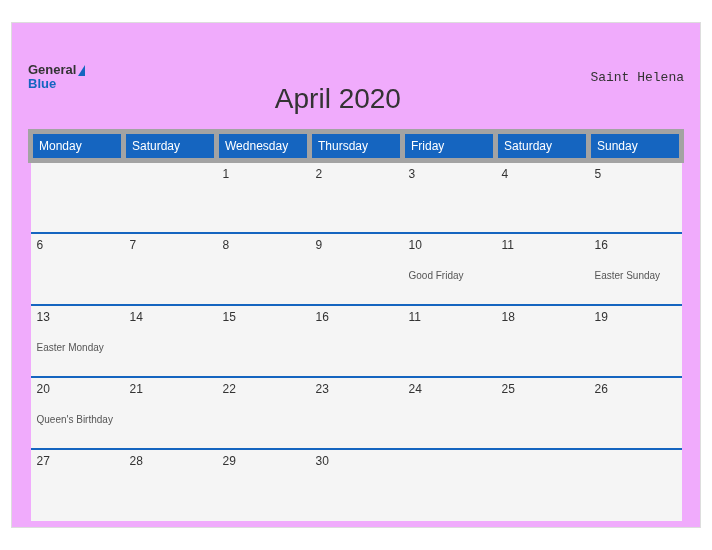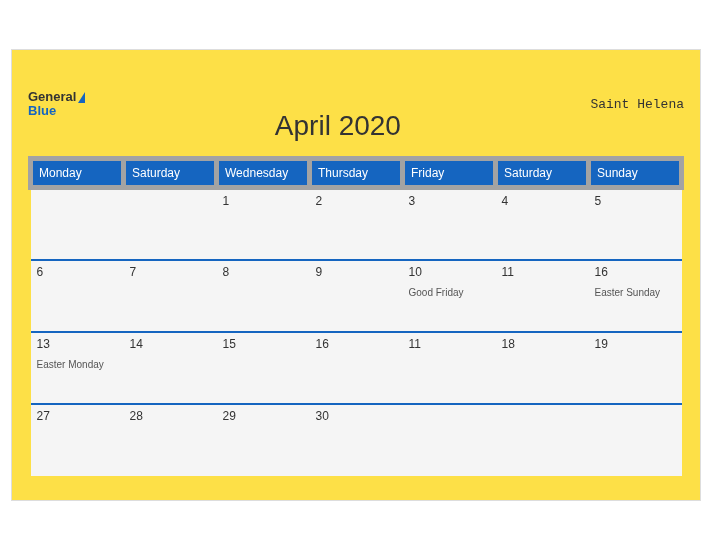--- a/index.html
+++ b/index.html
@@ -7,23 +7,23 @@
       font-family: Arial, sans-serif;
       background: #fff;
       width: 712px;
       height: 550px;
       display: flex;
       align-items: center;
       justify-content: center;
     }
     .calendar-wrapper {
       width: 690px;
-      background: #fde047;
+      background: #f0abfc;
       border: 1px solid #ddd;
-      padding: 16px 16px 24px 16px;
+      padding: 16px 16px 6px 16px;
     }
     .header {
       display: flex;
       align-items: center;
       justify-content: space-between;
       margin-bottom: 14px;
     }
     .logo {
       display: flex;
       flex-direction: column;
@@ -93,21 +93,21 @@
     }
     .day-number {
       font-size: 12px;
       color: #333;
       display: block;
     }
     .holiday-name {
       font-size: 10px;
       color: #555;
       display: block;
-      margin-top: 8px;
+      margin-top: 18px;
     }
     .empty-cell {
       background: #f5f5f5;
     }
   </style>
 </head>
 <body>
 
 <div class="calendar-wrapper">
   <div class="header">
@@ -197,20 +197,44 @@
           </td>
           <td>
             <span class="day-number">18</span>
           </td>
           <td>
             <span class="day-number">19</span>
           </td>
         </tr>
         <tr>
           <td>
+            <span class="day-number">20</span>
+            <span class="holiday-name">Queen's Birthday</span>
+          </td>
+          <td>
+            <span class="day-number">21</span>
+          </td>
+          <td>
+            <span class="day-number">22</span>
+          </td>
+          <td>
+            <span class="day-number">23</span>
+          </td>
+          <td>
+            <span class="day-number">24</span>
+          </td>
+          <td>
+            <span class="day-number">25</span>
+          </td>
+          <td>
+            <span class="day-number">26</span>
+          </td>
+        </tr>
+        <tr>
+          <td>
             <span class="day-number">27</span>
           </td>
           <td>
             <span class="day-number">28</span>
           </td>
           <td>
             <span class="day-number">29</span>
           </td>
           <td>
             <span class="day-number">30</span>

